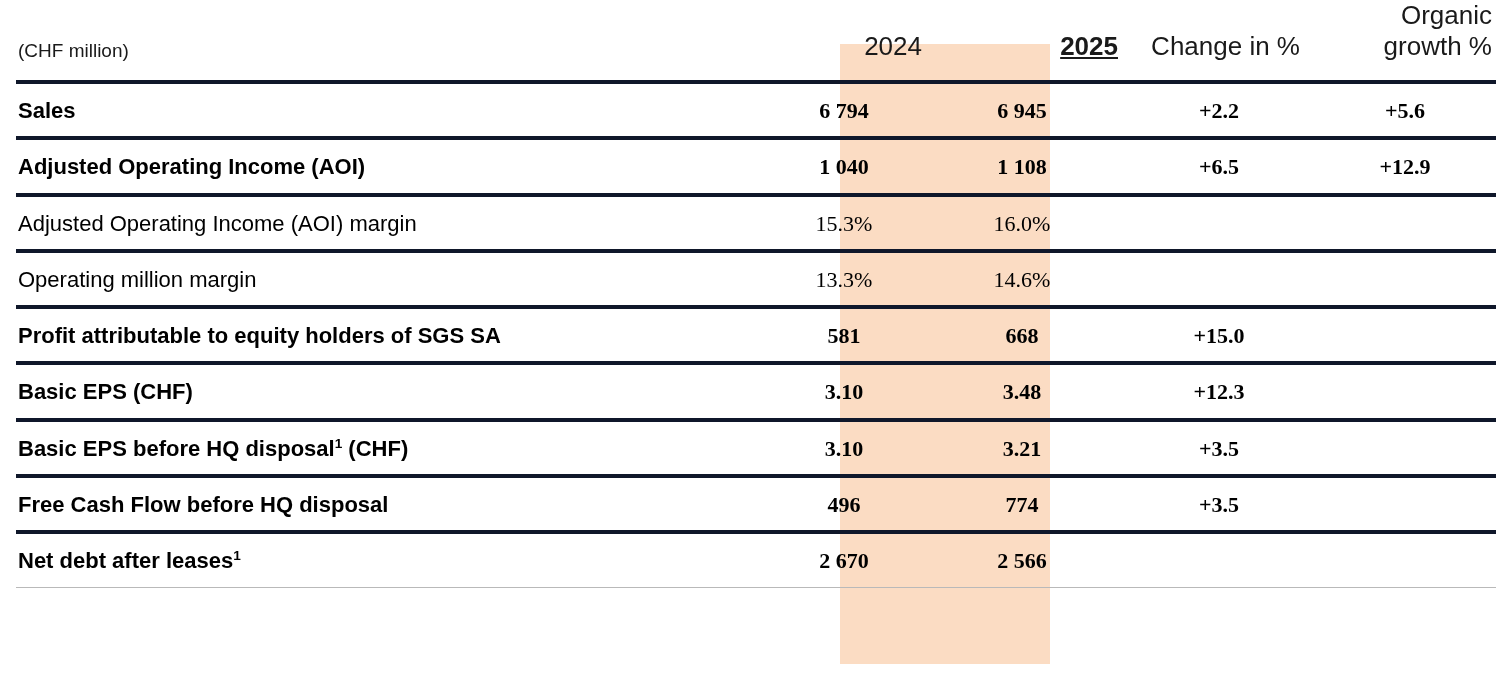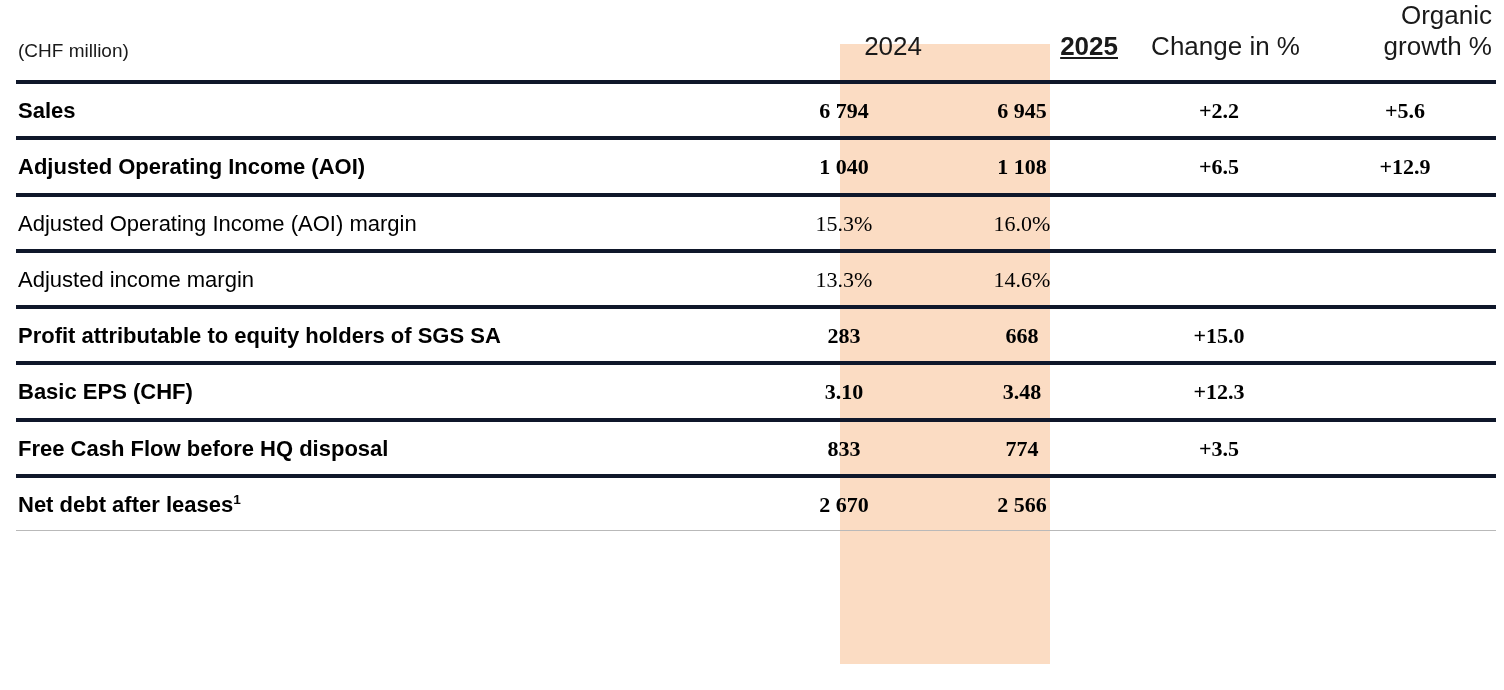--- a/index.html
+++ b/index.html
@@ -125,43 +125,50 @@
           <td class="num org">+12.9</td>
         </tr>
         <tr class="plain">
           <td class="label">Adjusted Operating Income (AOI) margin</td>
           <td class="num">15.3%</td>
           <td class="num y2">16.0%</td>
           <td class="num chg"></td>
           <td class="num org"></td>
         </tr>
         <tr class="plain">
-          <td class="label">Adjusted income margin</td>
+          <td class="label">Operating million margin</td>
           <td class="num">13.3%</td>
           <td class="num y2">14.6%</td>
           <td class="num chg"></td>
           <td class="num org"></td>
         </tr>
         <tr class="bold">
           <td class="label">Profit attributable to equity holders of SGS SA</td>
-          <td class="num">283</td>
+          <td class="num">581</td>
           <td class="num y2">668</td>
           <td class="num chg">+15.0</td>
           <td class="num org"></td>
         </tr>
         <tr class="bold">
           <td class="label">Basic EPS (CHF)</td>
           <td class="num">3.10</td>
           <td class="num y2">3.48</td>
           <td class="num chg">+12.3</td>
           <td class="num org"></td>
         </tr>
         <tr class="bold">
+          <td class="label">Basic EPS before HQ disposal<sup>1</sup> (CHF)</td>
+          <td class="num">3.10</td>
+          <td class="num y2">3.21</td>
+          <td class="num chg">+3.5</td>
+          <td class="num org"></td>
+        </tr>
+        <tr class="bold">
           <td class="label">Free Cash Flow before HQ disposal</td>
-          <td class="num">833</td>
+          <td class="num">496</td>
           <td class="num y2">774</td>
           <td class="num chg">+3.5</td>
           <td class="num org"></td>
         </tr>
         <tr class="bold">
           <td class="label">Net debt after leases<sup>1</sup></td>
           <td class="num">2 670</td>
           <td class="num y2">2 566</td>
           <td class="num chg"></td>
           <td class="num org"></td>

